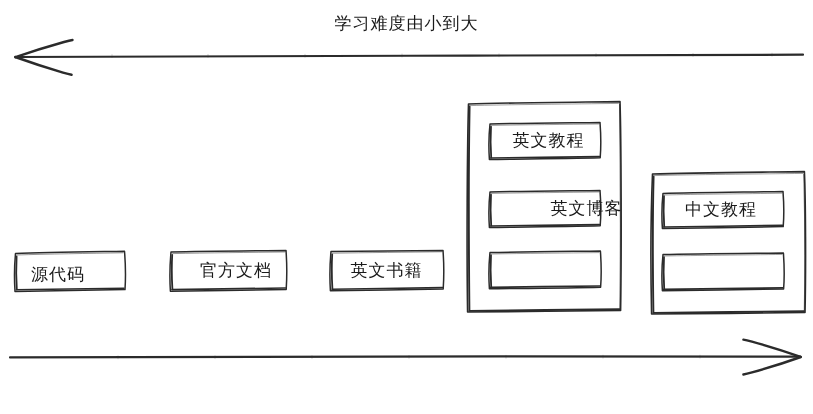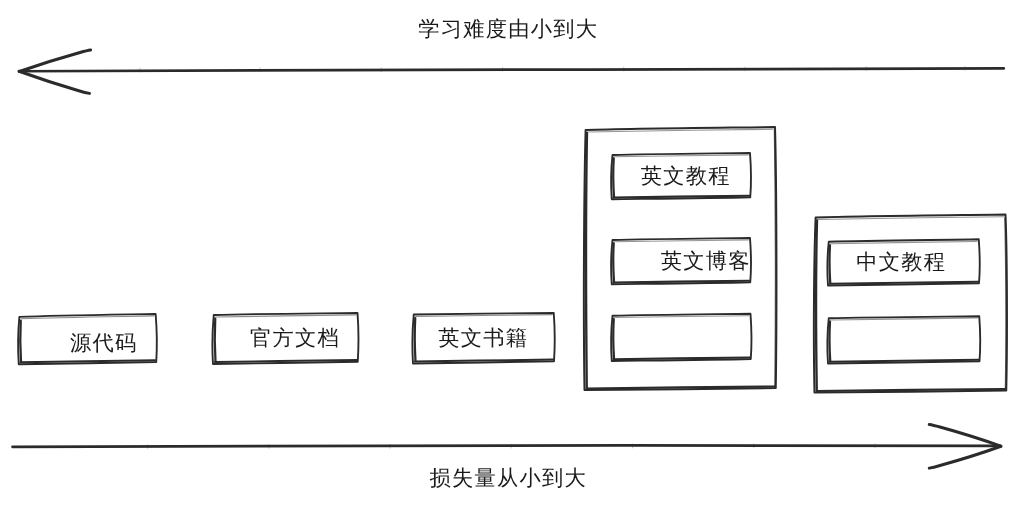--- a/index.html
+++ b/index.html
@@ -162,29 +162,28 @@
         <path d="M664.4,256.0 C695,255.4 746,255.0 782.0,254.4" stroke-width="0.9" opacity="0.5"></path>
         <path d="M663.8,289.4 C698,288.8 750,288.4 782.8,287.8" stroke-width="1.7"></path>
         <path d="M664.0,257.2 C663.4,267 663.5,278 664.2,289.0" stroke-width="1.8"></path>
       </g>
 
     </g>
   </svg>
 
   <div class="axis-label" id="top-axis-label">学习难度由小到大</div>
 
-  <div class="axis-label" id="bottom-axis-label">损失量从小到大</div>
 
-  <div class="node-label" style="left:28px; top:252px; width:110px; height:44px;">源代码</div>
+  <div class="node-label" style="left:3px; top:252px; width:110px; height:44px;">源代码</div>
 
   <div class="node-label" style="left:170px; top:251px; width:132px; height:38px;">官方文档</div>
 
   <div class="node-label" style="left:330px; top:251px; width:113px; height:38px;text-align:center;">英文书籍</div>
 
   <div class="node-label" style="left:489px; top:123px; width:119px; height:35px;font-family:Liberation Serif, serif;">英文教程</div>
 
-  <div class="node-label" style="left:489px; top:191px; width:111px; height:35px;padding-left:20px;">英文博客</div>
+  <div class="node-label" style="left:511px; top:191px; width:111px; height:35px;padding-left:20px;">英文博客</div>
 
 
   <div class="node-label" style="left:662px; top:192px; width:118px; height:35px;">中文教程</div>
 
 
 </div>
 
 </body></html>

